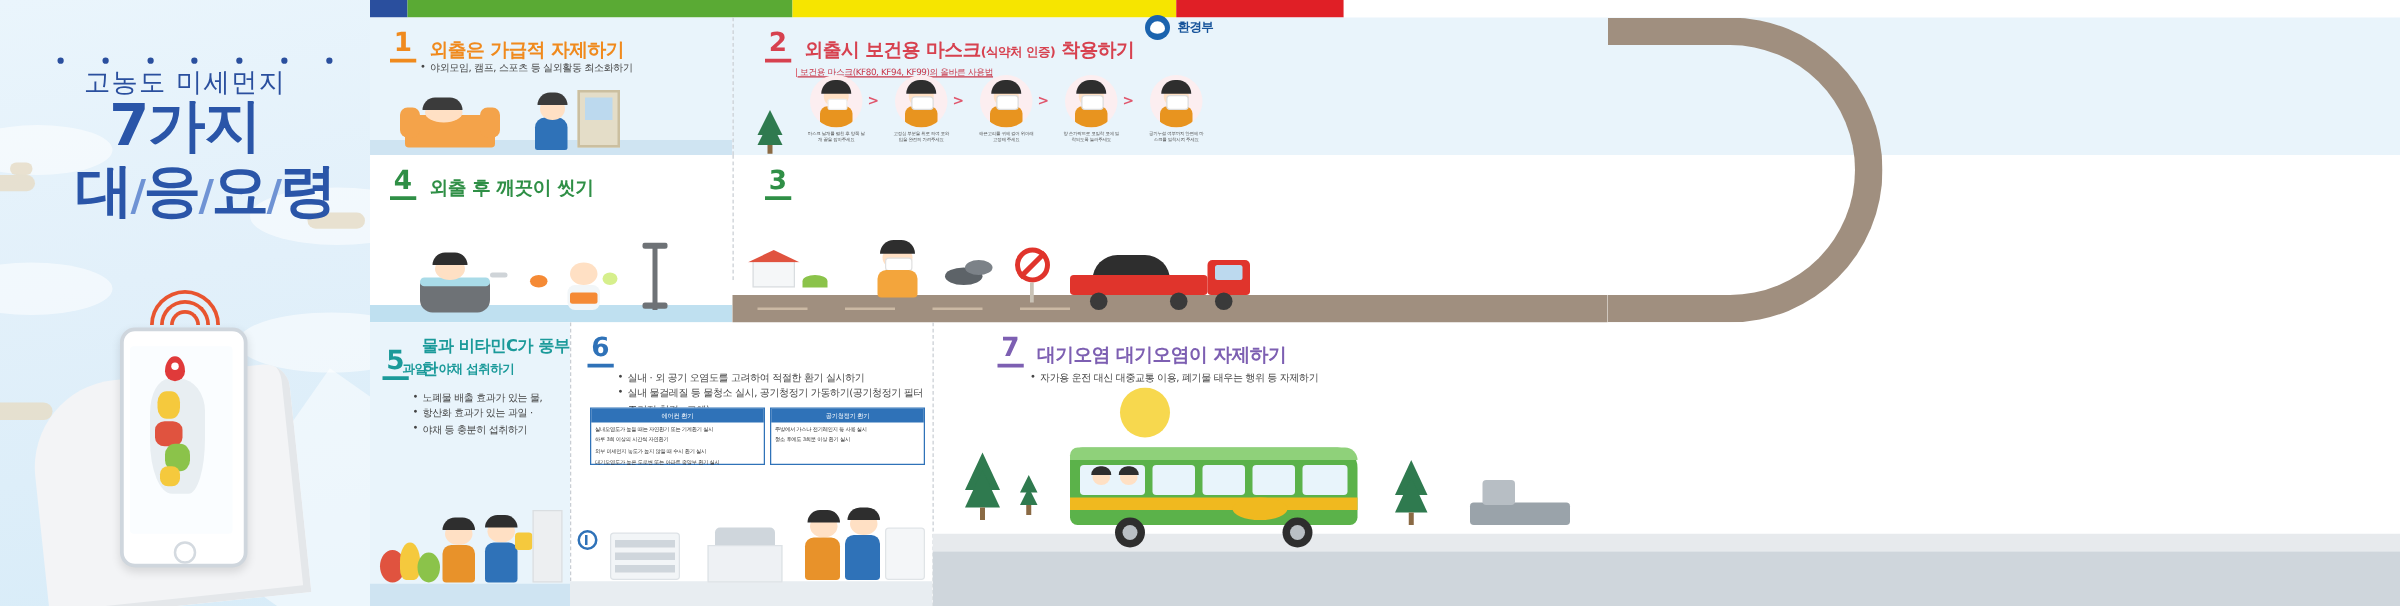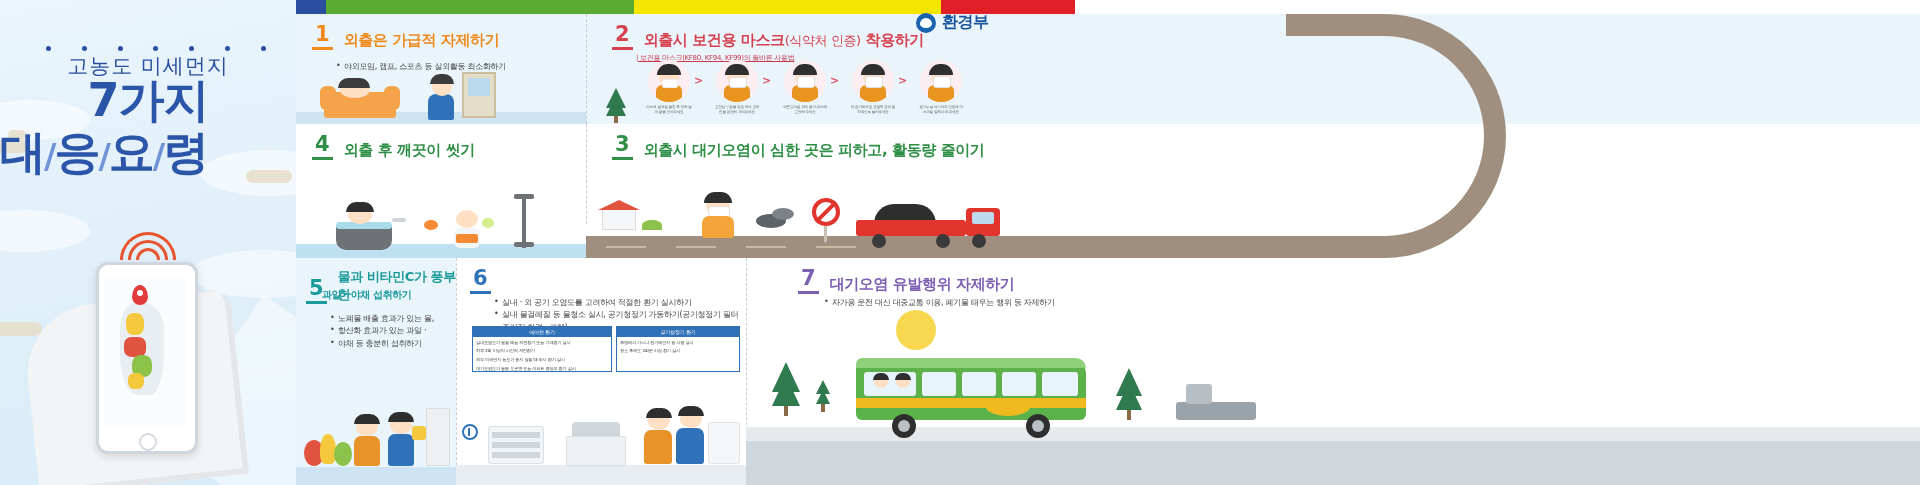--- a/index.html
+++ b/index.html
@@ -14,22 +14,22 @@
   .hero{position:absolute;left:0;top:0;width:296px;height:485px;
         background:linear-gradient(170deg,#eaf5fc 0%,#e2f0fa 45%,#d8ecf8 100%);overflow:hidden;}
   .hero-cloud{position:absolute;background:#fff;opacity:.55;border-radius:50%;}
   .hero-blob{position:absolute;background:#e6ddc8;border-radius:20px;opacity:.85;}
   .dotrow{position:absolute;left:46px;top:46px;width:220px;display:flex;justify-content:space-between;}
   .dotrow i{width:5px;height:5px;background:#2a4f9e;border-radius:50%;display:block;}
   .hero-sub{position:absolute;left:0;top:52px;width:296px;text-align:center;
             font-size:21px;letter-spacing:1px;color:#2a4f9e;font-weight:400;}
   .hero-big{position:absolute;left:0;top:76px;width:296px;text-align:center;
             font-size:46px;font-weight:bold;color:#2a55a8;line-height:1.05;letter-spacing:-1px;}
-  .hero-big2{position:absolute;left:0;top:128px;width:296px;
-            font-size:46px;font-weight:bold;color:#2a55a8;line-height:1.05;letter-spacing:-2px;}
+  .hero-big2{position:absolute;left:0;top:128px;width:296px;text-align:center;
+            font-size:46px;font-weight:bold;color:#2a55a8;line-height:1.05;letter-spacing:-2px;padding-left:16px;}
   .hero-big2 .sl{color:#6f93d4;font-size:34px;}
 
   
   .hand{position:absolute;left:30px;top:300px;width:210px;height:185px;
         background:#f3f4f6;border-radius:70px 20px 0 0;transform:rotate(-6deg);
         box-shadow:inset -6px -6px 0 #e4e7ea;}
   .phone{position:absolute;left:96px;top:262px;width:96px;height:186px;background:#fff;
          border:3px solid #cfd6dd;border-radius:12px;box-shadow:0 3px 8px rgba(0,0,0,.12);}
   .phone-screen{position:absolute;left:5px;top:12px;width:82px;height:150px;background:#fafdff;border-radius:3px;overflow:hidden;}
   .kmap{position:absolute;left:16px;top:26px;width:44px;height:92px;background:#e8eef2;
@@ -42,21 +42,21 @@
   .waves{position:absolute;left:118px;top:232px;width:56px;height:30px;}
   .waves b{position:absolute;border:3px solid #e8542f;border-bottom:none;border-radius:50% 50% 0 0 / 100% 100% 0 0;display:block;}
   .hero-diag{position:absolute;left:196px;top:330px;width:180px;height:180px;background:#ffffff;opacity:.5;transform:rotate(35deg);}
 
   
   .zone{position:absolute;box-sizing:border-box;}
 
   .num{font-weight:bold;font-size:21px;line-height:1;border-bottom:3px solid currentColor;padding:0 3px 2px;}
   .head{display:flex;align-items:flex-end;gap:11px;}
   .htitle{font-size:15px;font-weight:bold;letter-spacing:-.4px;color:#333;}
-  .hsmall{font-size:13px;font-weight:normal;}
+  .hsmall{font-size:10px;font-weight:bold;}
   .bul{font-size:8px;color:#444;line-height:1.55;margin-top:5px;letter-spacing:-.3px;}
   .bul div{padding-left:8px;position:relative;}
   .bul div:before{content:"•";position:absolute;left:0;top:-1px;}
   .sub{font-size:7px;color:#c8374a;margin-top:4px;padding-left:2px;letter-spacing:-.3px;text-decoration:underline;}
 
   .c-orange{color:#f08a1d;} .c-red{color:#d7414f;} .c-green{color:#2f8f46;}
   .c-blue{color:#2f72b8;} .c-teal{color:#1b9a9a;} .c-purple{color:#7d5fb2;}
 
   
   .ill{position:absolute;overflow:hidden;}
@@ -76,21 +76,21 @@
 
   
   .tbl{position:absolute;border:1px solid #2f72b8;box-sizing:border-box;background:#fff;}
   .tbl .th{background:#2f72b8;color:#fff;font-size:5px;text-align:center;padding:2px 0;letter-spacing:-.2px;}
   .tbl .td{font-size:4.2px;color:#333;padding:2.5px 3px;line-height:1.5;letter-spacing:-.2px;}
 
   .logo{position:absolute;display:flex;align-items:center;gap:6px;}
   .logo .mark{width:20px;height:20px;border-radius:50%;background:#1b63ae;position:relative;}
   .logo .mark:after{content:"";position:absolute;left:4px;top:5px;width:12px;height:10px;background:#fff;
                     border-radius:50% 50% 50% 50%/60% 60% 40% 40%;}
-  .logo span{font-size:16px;color:#17549b;font-weight:bold;letter-spacing:-.5px;}
+  .logo span{font-size:10px;color:#17549b;font-weight:bold;letter-spacing:-.5px;}
 
   .bg-sky{background:#e9f4fb;} .bg-white{background:#ffffff;}
   .divider{position:absolute;border-left:1px dashed #c9ced4;}
 </style>
 </head>
 <body>
 
 <div id="stage">
 
   <div class="topbar">
@@ -161,21 +161,21 @@
       <div style="position:absolute;left:132px;top:22px;width:26px;height:26px;background:#2f72b8;border-radius:8px 8px 2px 2px"></div>
       <div style="position:absolute;left:136px;top:6px;width:20px;height:18px;background:#ffe0c4;border-radius:50%"></div>
       <div style="position:absolute;left:134px;top:2px;width:24px;height:10px;background:#3b3b3b;border-radius:10px 10px 0 0"></div>
       <div style="position:absolute;left:166px;top:0;width:34px;height:46px;background:#e4ddc8;border:2px solid #cbbfa0;box-sizing:border-box"></div>
       <div style="position:absolute;left:172px;top:6px;width:22px;height:18px;background:#bcd9ee"></div>
     </div>
     <div class="head" style="position:absolute;left:16px;top:10px">
       <span class="num c-orange">1</span>
       <span class="htitle c-orange">외출은 가급적 자제하기</span>
     </div>
-    <div class="bul" style="position:absolute;left:40px;top:42px;width:240px">
+    <div class="bul" style="position:absolute;left:40px;top:30px;width:240px">
       <div>야외모임, 캠프, 스포츠 등 실외활동 최소화하기</div>
     </div>
   </div>
 
   <div class="zone bg-sky" style="left:586px;top:14px;width:1334px;height:110px">
     <div class="divider" style="left:0;top:0;height:110px"></div>
 
     <div class="logo" style="left:330px;top:-2px">
       <span class="mark"></span>
       <span>환경부</span>
@@ -274,21 +274,20 @@
       <div style="position:absolute;left:226px;top:2px;width:4px;height:52px;background:#6e7276"></div>
       <div style="position:absolute;left:218px;top:48px;width:20px;height:5px;background:#6e7276;border-radius:2px"></div>
       <div style="position:absolute;left:218px;top:0;width:20px;height:5px;background:#6e7276;border-radius:2px"></div>
     </div>
   </div>
 
   <div class="zone bg-white" style="left:586px;top:124px;width:1334px;height:134px">
     <div class="divider" style="left:0;top:0;height:100px"></div>
     <div class="head" style="position:absolute;left:26px;top:10px">
       <span class="num c-green">3</span>
-      <span class="htitle c-green">외출시 대기오염이 심한 곳은 피하고, 활동량 줄이기</span>
     </div>
 
     <div class="road" style="left:0;top:112px;width:700px;height:22px"></div>
     <div class="roadline" style="left:20px;top:122px;width:40px"></div>
     <div class="roadline" style="left:90px;top:122px;width:40px"></div>
     <div class="roadline" style="left:160px;top:122px;width:40px"></div>
     <div class="roadline" style="left:230px;top:122px;width:40px"></div>
 
     <div class="ill" style="left:0;top:56px;width:700px;height:78px">
       <div style="position:absolute;left:16px;top:28px;width:34px;height:22px;background:#f5f7f8;border:1px solid #d9dde0;box-sizing:border-box"></div>
@@ -381,21 +380,21 @@
       <div style="position:absolute;left:222px;top:28px;width:26px;height:10px;background:#2e2e2e;border-radius:10px 10px 0 0"></div>
       <div style="position:absolute;left:220px;top:50px;width:28px;height:36px;background:#2f72b8;border-radius:7px 7px 3px 3px"></div>
       <div style="position:absolute;left:252px;top:44px;width:32px;height:42px;background:#f4f6f8;border:1px solid #e0e4e7;box-sizing:border-box;border-radius:3px"></div>
     </div>
   </div>
 
   <div class="zone bg-white" style="left:746px;top:258px;width:1174px;height:227px">
     <div class="divider" style="left:0;top:0;height:227px"></div>
     <div class="head" style="position:absolute;left:52px;top:10px">
       <span class="num c-purple">7</span>
-      <span class="htitle c-purple">대기오염 유발행위 자제하기</span>
+      <span class="htitle c-purple">대기오염 대기오염이 자제하기</span>
     </div>
     <div class="bul" style="position:absolute;left:78px;top:34px;width:420px">
       <div>자가용 운전 대신 대중교통 이용, 폐기물 태우는 행위 등 자제하기</div>
     </div>
 
     <div class="ill" style="left:0;top:52px;width:1174px;height:175px">
       <div class="floor" style="height:44px;background:#cfd6dc"></div>
       <div style="position:absolute;left:0;bottom:44px;width:100%;height:14px;background:#e7eaed"></div>
 
       <div style="position:absolute;left:150px;top:0;width:40px;height:40px;background:#f7d84e;border-radius:50%"></div>

